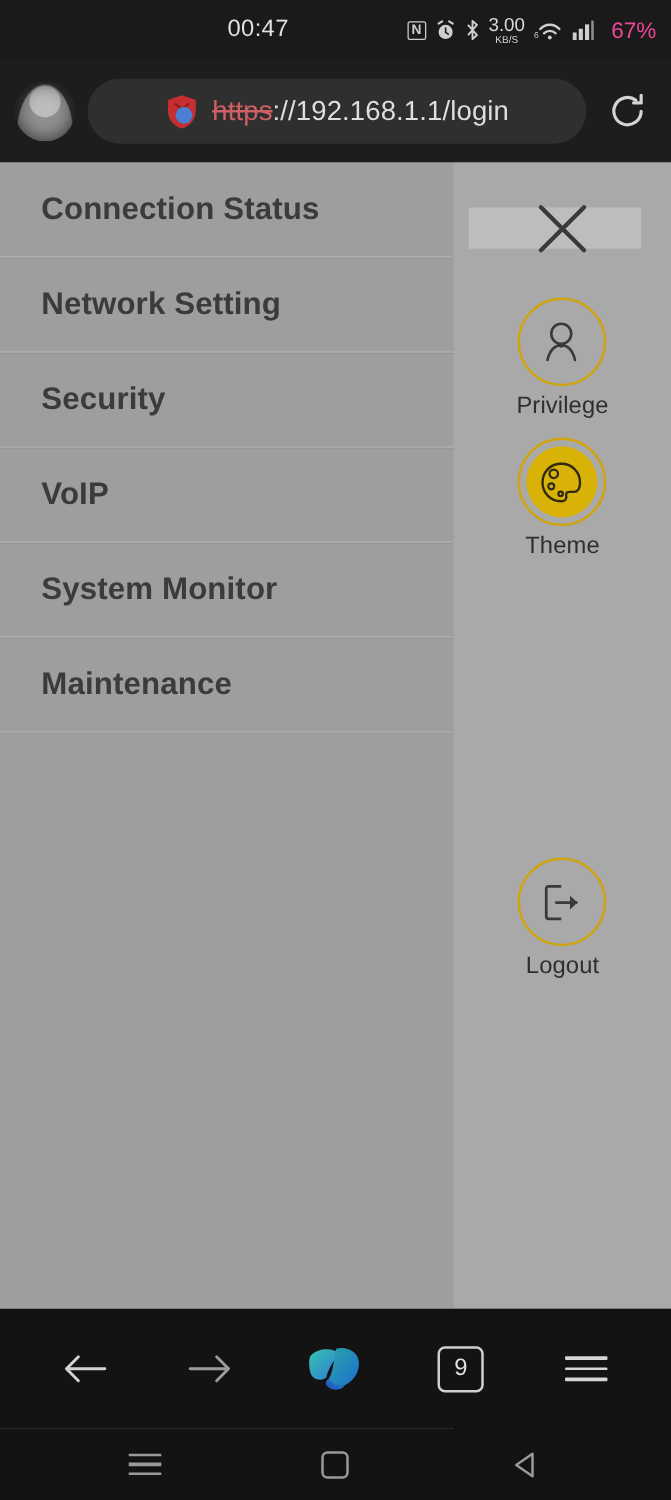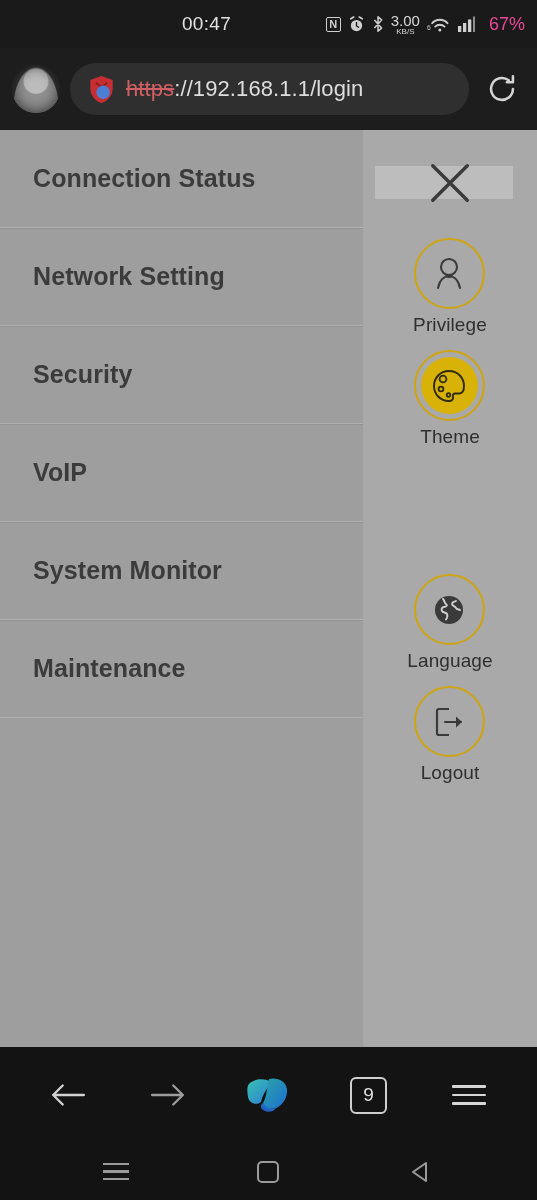--- a/index.html
+++ b/index.html
@@ -51,41 +51,42 @@
     position:relative; overflow:hidden;
   }
   .avatar::after{
     content:""; position:absolute; inset:0; border-radius:50%;
     box-shadow:inset 0 0 14px rgba(0,0,0,.65);
   }
   .url-pill{
     flex:1; height:52px; background:#2f2f2f; border-radius:26px;
     display:flex; align-items:center; padding:0 18px; gap:11px;
     overflow:hidden;
+    justify-content:center;
   }
   .shield{ width:27px; height:29px; flex:none; }
   .url-text{
     font-size:22px; color:#dedede; white-space:nowrap; letter-spacing:.1px;
   }
   .url-scheme{ color:#cf5f63; text-decoration:line-through; }
   .reload-btn{
     width:46px; height:46px; flex:none;
     display:flex; align-items:center; justify-content:center;
   }
 
   
   .page{
     position:absolute; top:130px; left:0; right:0; bottom:153px;
     display:flex; background:#a9a9a9;
   }
   .menu-panel{
     width:363px; background:#9e9e9e; flex:none;
   }
   .menu-item{
-    height:98px; display:flex; align-items:center;
+    height:76px; display:flex; align-items:center;
     padding-left:33px;
     border-bottom:1px solid #b0b0b0;
     box-shadow:0 1px 0 #939393;
     font-size:25px; font-weight:bold; color:#3b3b3b;
     letter-spacing:.1px;
   }
   .menu-rest{ background:#9e9e9e; height:100%; }
 
   
   .tool-panel{
@@ -253,30 +254,20 @@
           <path d="M18 3 C9 3 3 10 3 18 C3 26 9 33 18 33 C21 33 22.5 31 22 29 C21.5 27 22 25.5 24.5 25.5 L28 25.5 C32 25.5 33 22 33 18 C33 10 27 3 18 3 Z" stroke="#2f2a10" stroke-width="1.9" fill="none" stroke-linejoin="round"></path>
           <circle cx="12" cy="11" r="3.4" stroke="#2f2a10" stroke-width="1.8" fill="none"></circle>
           <circle cx="10" cy="21" r="2.4" stroke="#2f2a10" stroke-width="1.8" fill="none"></circle>
           <circle cx="17.5" cy="27" r="1.8" stroke="#2f2a10" stroke-width="1.8" fill="none"></circle>
         </svg>
       </div>
       <div class="tool-label">Theme</div>
     </div>
 
 
-    <div class="tool" style="top:444px;">
-      <div class="tool-ring">
-        <svg width="40" height="40" viewBox="0 0 40 40">
-          <circle cx="20" cy="20" r="14" fill="#3a3a3a"></circle>
-          <path d="M14 9 c2 2 1 4 3 5 c2 1 0 3 -2 3 c-2 0 -3 2 -2 4 c1 2 4 1 5 3 c1 2 0 4 -1 5.5
-                   M27 11 c-2 1 -4 1 -4 3 c0 2 3 2 4 4 c1 2 3 1 4 2" stroke="#cfcfcf" stroke-width="1.9" fill="none" stroke-linecap="round" stroke-linejoin="round"></path>
-        </svg>
-      </div>
-      <div class="tool-label">Language</div>
-    </div>
 
     <div class="tool" style="top:556px;">
       <div class="tool-ring">
         <svg width="38" height="38" viewBox="0 0 38 38">
           <path d="M19 6 H9 a2 2 0 0 0 -2 2 V30 a2 2 0 0 0 2 2 H19" stroke="#3a3a3a" stroke-width="2.2" fill="none" stroke-linejoin="round"></path>
           <path d="M15 19 H31" stroke="#3a3a3a" stroke-width="2.2" stroke-linecap="round"></path>
           <path d="M26 13.5 L32 19 L26 24.5 Z" fill="#3a3a3a"></path>
         </svg>
       </div>
       <div class="tool-label">Logout</div>

